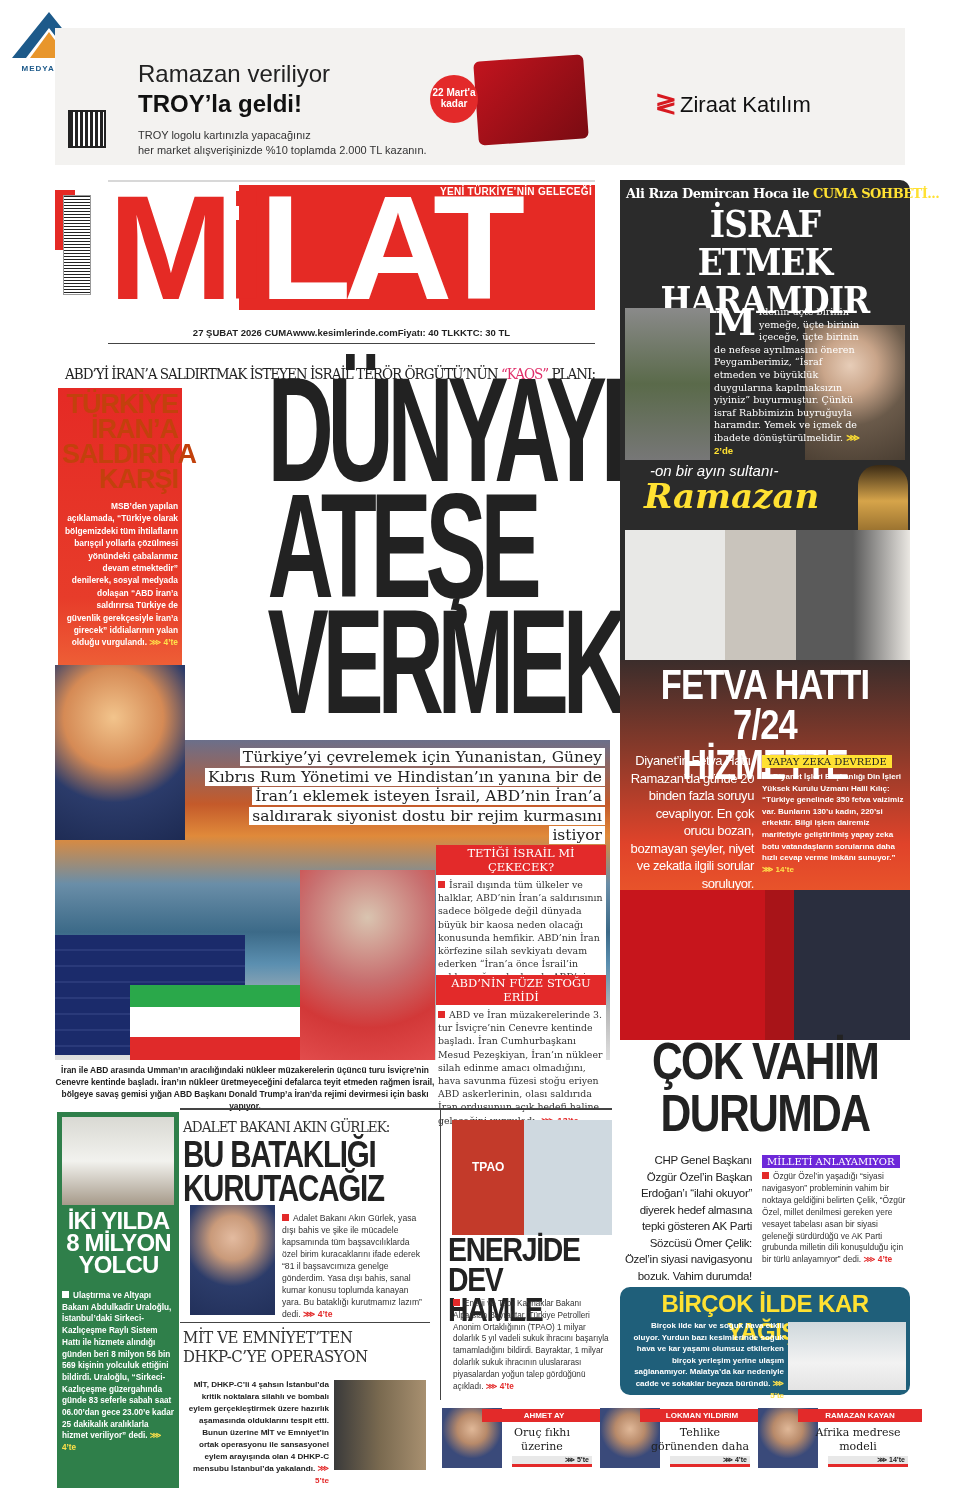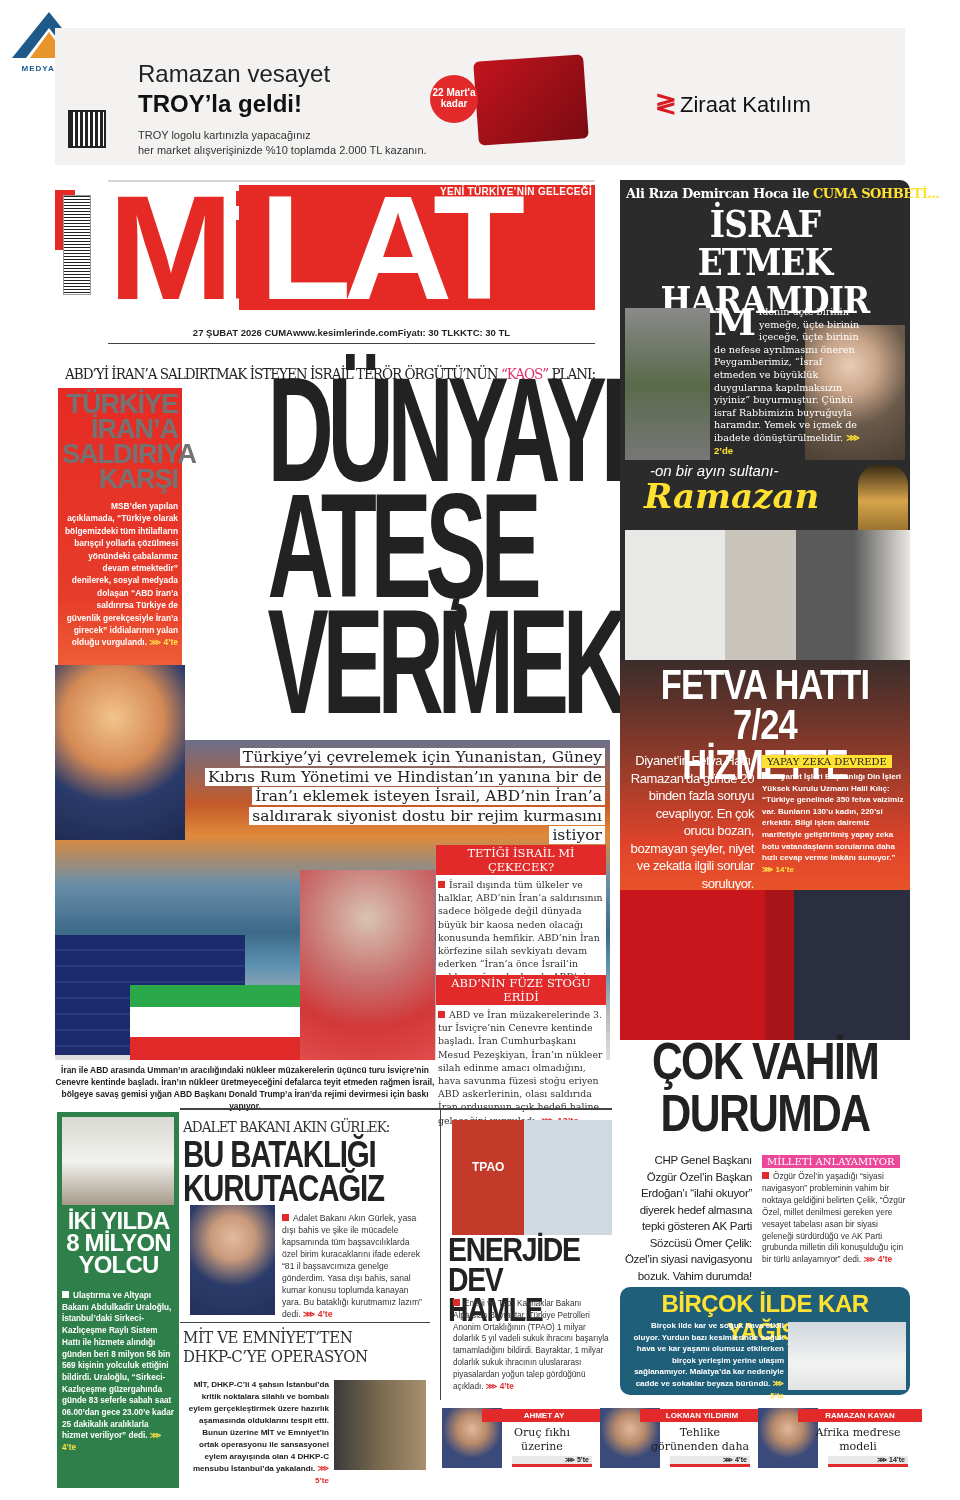--- a/index.html
+++ b/index.html
@@ -22,21 +22,21 @@
 #mast-logo{left:108px;top:184px;font-size:148px;font-weight:bold;line-height:128px;letter-spacing:-8px;color:#e52a25;font-family:"Liberation Sans",sans-serif;transform:scaleX(1.02);transform-origin:left}
 #mast-logo .w{color:#fff}
 #issn{left:63px;top:195px;width:28px;height:100px;background:#fff;border:1px solid #999}
 #issn-red{left:55px;top:190px;width:20px;height:60px;background:#e52a25}
 #mast-info{left:108px;top:327px;width:487px;display:flex;justify-content:center;font-size:9.5px;font-weight:bold;color:#222}
 #mast-rule{left:108px;top:343px;width:487px;height:1px;background:#444}
 #kicker{left:55px;top:365px;width:540px;text-align:right;font-size:15px;color:#222;font-family:"DejaVu Serif",serif;font-stretch:condensed;letter-spacing:-1px}
 #kicker span.k{color:#e0306a}
 
 #left-red{left:58px;top:388px;width:124px;height:300px;background:linear-gradient(#e52a25,#e73c2a 70%,#f06a3a)}
-#left-head{left:62px;top:392px;width:116px;text-align:right;color:#737373;font-weight:bold;font-size:27px;line-height:25px;letter-spacing:-1px}
+#left-head{left:62px;top:392px;width:116px;text-align:right;color:#c2410c;font-weight:bold;font-size:27px;line-height:25px;letter-spacing:-1px}
 #left-body{left:62px;top:500px;width:116px;text-align:right;color:#fff;font-weight:bold;font-size:8.4px;line-height:12.4px}
 #left-body .more{color:#ffe14a}
 #trump{left:55px;top:665px;width:130px;height:175px;background:radial-gradient(circle at 45% 30%,#f2c48c,#d58a55 35%,#2b3b6a 60%,#1d2a52)}
 
 #mainhead{left:188px;top:372px;width:418px;text-align:center;font-weight:bold;color:#222;font-size:148px;line-height:116px;letter-spacing:-10px;transform:scaleX(.62);transform-origin:center top}
 #photo-band{left:55px;top:740px;width:555px;height:320px;background:linear-gradient(180deg,#6b6f8a 0%,#c45a2a 20%,#e08a3a 30%,#6a8ea8 45%,#3c6a88 60%,#5b8fb0 70%,#b8b8b8 85%,#e0e0e0)}
 #flag-us{left:55px;top:935px;width:190px;height:120px;background:repeating-linear-gradient(180deg,#1b2b6b 0 14px,#2a3a7a 14px 16px)}
 #flag-ir{left:130px;top:985px;width:260px;height:75px;background:linear-gradient(180deg,#2aa84a 0 30%,#fff 30% 70%,#e02a2a 70%)}
 #netanyahu{left:300px;top:870px;width:135px;height:190px;background:radial-gradient(circle at 50% 25%,#d9c4b0,#c87070 40%,#d23838 70%,#e24c4c)}
 #subhead{left:195px;top:748px;width:410px;text-align:right;font-family:"DejaVu Serif",serif;font-size:15.5px;line-height:19.5px;color:#222}
@@ -65,21 +65,21 @@
 #fetva-photo{left:625px;top:530px;width:285px;height:130px;background:linear-gradient(90deg,#e8e8e6 0 35%,#c9c4bc 35% 60%,#5a5a5a 60% 80%,#eae7e2)}
 #fetva-grad{left:620px;top:660px;width:290px;height:230px;background:linear-gradient(180deg,#3b2d2b,#8a3a2a 40%,#e0432a 80%,#e8532a)}
 #fetva-head{left:622px;top:665px;width:286px;text-align:center;color:#fff;font-weight:bold;font-size:42px;line-height:40px;letter-spacing:-1px;transform:scaleX(.82);transform-origin:center top}
 #fetva-left{left:624px;top:752px;width:130px;text-align:right;color:#fff;font-size:13px;line-height:17.5px;letter-spacing:-.4px}
 #yz-title{left:762px;top:755px;background:#ffe132;color:#222;font-family:"DejaVu Serif",serif;font-size:10px;padding:1px 5px}
 #yz-body{left:762px;top:771px;width:145px;color:#fff;font-size:8px;line-height:11.6px;font-weight:bold}
 #yz-body .more{color:#ffe14a}
 #ozel-photo{left:620px;top:890px;width:290px;height:150px;background:linear-gradient(90deg,#c7151c 0 50%,#a81418 50% 60%,#2a2e3e 60%)}
 #vahim-head{left:620px;top:1035px;width:290px;text-align:center;color:#222;font-weight:bold;font-size:52px;line-height:52px;letter-spacing:-2px;transform:scaleX(.82);transform-origin:center top}
 #vahim-left{left:622px;top:1152px;width:130px;text-align:right;font-size:11.5px;line-height:16.5px;color:#222;letter-spacing:-.3px}
-#millet-title{left:762px;top:1155px;background:#ec4899;color:#fff;font-family:"DejaVu Serif",serif;font-size:10px;padding:1px 5px}
+#millet-title{left:762px;top:1155px;background:#6d28d9;color:#fff;font-family:"DejaVu Serif",serif;font-size:10px;padding:1px 5px}
 #millet-body{left:762px;top:1171px;width:145px;font-size:8.4px;line-height:11.9px;color:#333}
 #kar{left:620px;top:1287px;width:290px;height:108px;background:#1f5f7a;border-radius:10px}
 #kar-head{left:625px;top:1290px;width:280px;text-align:center;color:#ffe132;font-weight:bold;font-size:24px;letter-spacing:-.5px}
 #kar-body{left:624px;top:1320px;width:160px;text-align:right;color:#fff;font-weight:bold;font-size:8px;line-height:11.6px}
 #kar-body .more{color:#ffe14a}
 #kar-photo{left:788px;top:1322px;width:118px;height:68px;background:linear-gradient(180deg,#cfd8dc,#f2f2f2 60%,#e4e4e4)}
 
 #green{left:57px;top:1112px;width:122px;height:376px;background:#2f7f4a}
 #train{left:62px;top:1117px;width:112px;height:88px;background:linear-gradient(180deg,#d9d9d3,#f2f2ee 50%,#a69a8a)}
 #green-head{left:60px;top:1210px;width:117px;text-align:center;color:#fff;font-weight:bold;font-size:24px;line-height:22px;letter-spacing:-.8px}
@@ -108,42 +108,42 @@
 
 <div class="abs" style="left:8px;top:10px;width:82px;height:58px">
   <svg width="82" height="50" viewBox="0 0 82 50">
     <polygon points="41,2 78,48 64,48 41,18 18,48 4,48" fill="#1d5a8a"></polygon>
     <polygon points="41,22 60,48 22,48" fill="#e8962c"></polygon>
   </svg>
   <div style="font-size:8px;color:#1d5a8a;text-align:center;letter-spacing:1px;font-weight:bold">MEDYALOJİ</div>
 </div>
 
 <div id="ad" class="abs"></div>
-<div id="ad-title1" class="abs">Ramazan vesayet</div>
+<div id="ad-title1" class="abs">Ramazan veriliyor</div>
 <div id="ad-title2" class="abs">TROY’la geldi!</div>
 <div id="ad-desc" class="abs">
   <div>TROY logolu kartınızla yapacağınız</div>
   <div>her market alışverişinizde %10 toplamda 2.000 TL kazanın.</div>
 </div>
 <div id="qr" class="abs"></div>
 <div id="ad-card" class="abs"></div>
 <div id="ad-badge" class="abs">22 Mart'a kadar</div>
 <div id="ad-brand-mark" class="abs">≷</div>
 <div id="ad-brand" class="abs">Ziraat Katılım</div>
 
 <div id="mast-top-line" class="abs"></div>
 <div id="issn-red" class="abs"></div>
 <div id="issn" class="abs" style="background:repeating-linear-gradient(180deg,#222 0 1px,#fff 1px 3px)"></div>
 <div id="mast-red" class="abs"></div>
 <div id="mast-logo" class="abs"><span>Mi</span><span class="w">LAT</span></div>
 <div id="mast-tag" class="abs">YENİ TÜRKİYE’NİN GELECEĞİ</div>
 <div id="mast-info" class="abs">
   <span>27 ŞUBAT 2026 CUMA</span>
   <span>www.kesimlerinde.com</span>
-  <span>Fiyatı: 30 TL</span>
+  <span>Fiyatı: 40 TL</span>
   <span>KKTC: 30 TL</span>
 </div>
 <div id="mast-rule" class="abs"></div>
 
 <div id="kicker" class="abs">
   <span>ABD’Yİ İRAN’A SALDIRTMAK İSTEYEN İSRAİL TERÖR ÖRGÜTÜ’NÜN</span>
   <span class="k">“KAOS”</span>
   <span>PLANI:</span>
 </div>
 

